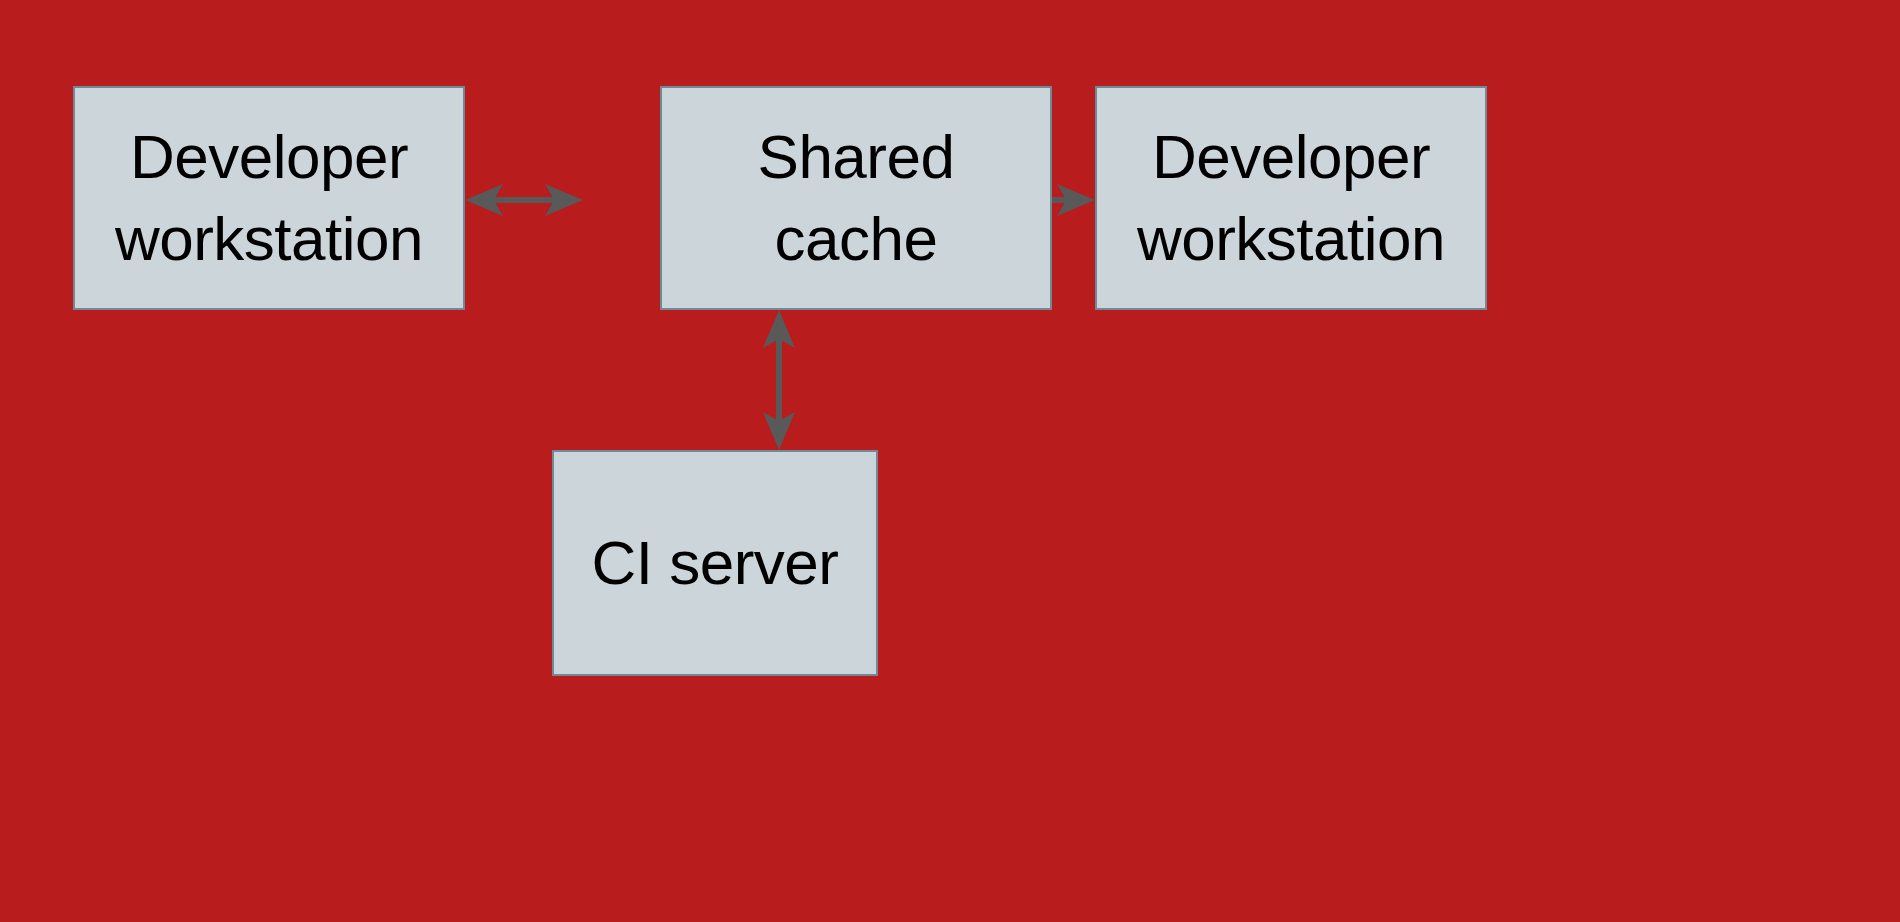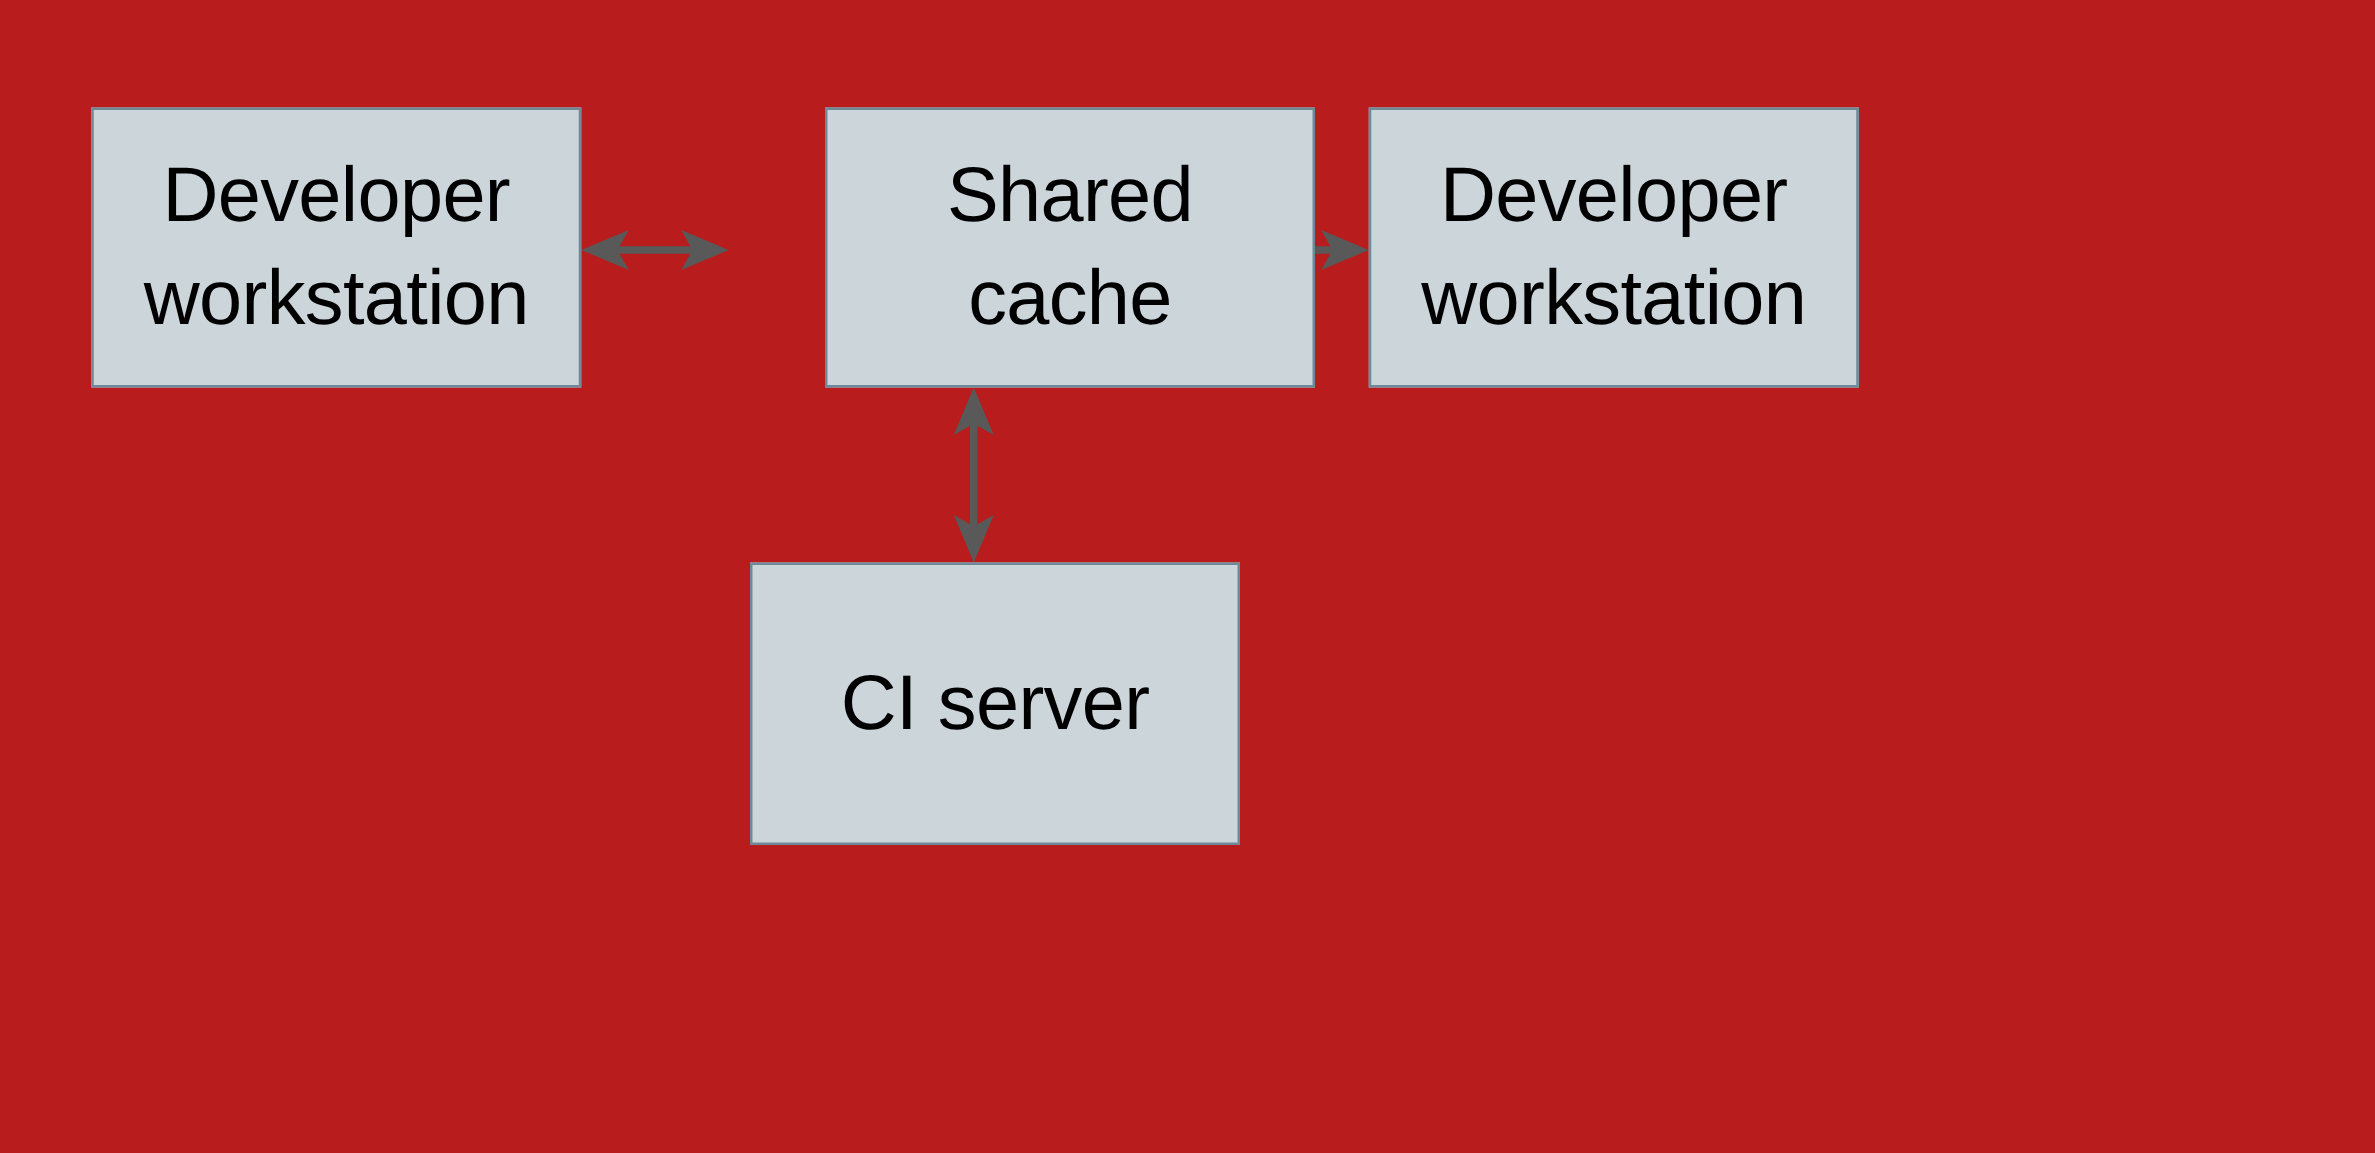--- a/index.html
+++ b/index.html
@@ -34,21 +34,21 @@
     line-height: 1.33;
     color: #000000;
     font-weight: 400;
     letter-spacing: -0.5px;
     white-space: pre-line;
     padding: 0 6px;
   }
   #node-dev-left  { left: 73px;   top: 86px;  width: 392px; height: 224px; }
   #node-cache     { left: 615px;  top: 86px;  width: 392px; height: 224px; margin-left: 45px; }
   #node-dev-right { left: 1095px; top: 86px;  width: 392px; height: 224px; }
-  #node-ci        { left: 600px;  top: 450px; width: 392px; height: 226px; }
+  #node-ci        { left: 552px;  top: 450px; width: 326px; height: 226px; }
 
   .edge-layer {
     position: absolute;
     left: 0;
     top: 0;
     width: 1900px;
     height: 922px;
     pointer-events: none;
   }
   .edge-hit {

